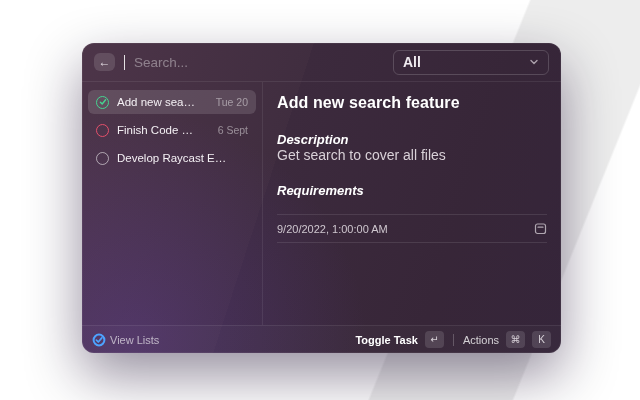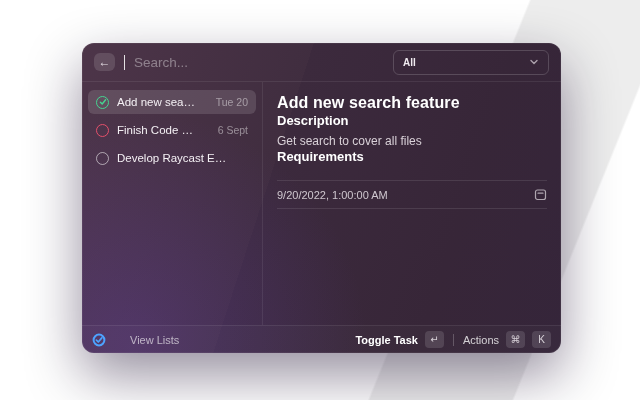--- a/index.html
+++ b/index.html
@@ -46,21 +46,21 @@
             padding:0 12px; border-bottom:1px solid rgba(255,255,255,0.08); }
   .back-btn { width:21px; height:18px; border-radius:6px; background:rgba(255,255,255,0.13);
               display:flex; align-items:center; justify-content:center; font-size:12px;
               color:#e8e2e8; cursor:default; }
   .caret { width:1px; height:15px; background:rgba(255,255,255,0.85); }
   .search-input { flex:1; background:transparent; border:none; outline:none;
                   font-family:Liberation Sans, sans-serif; font-size:13.5px; color:#fff; }
   .search-input::placeholder { color:rgba(255,255,255,0.38); }
   .filter-dd { width:156px; height:25px; border:1px solid rgba(255,255,255,0.17);
                border-radius:6px; display:flex; align-items:center; padding:0 9px;
-               font-size:10px; font-weight:bold; color:#f0ebf0; }
+               font-size:14px; font-weight:bold; color:#f0ebf0; }
   .filter-dd .chev { margin-left:auto; opacity:0.65; display:flex; }
 
   
   .main { flex:1; display:flex; min-height:0; }
   .list { width:181px; flex:0 0 181px; border-right:1px solid rgba(255,255,255,0.08);
           padding:8px 6px; }
   .task { height:24px; margin-bottom:4px; border-radius:6px; display:flex;
           align-items:center; gap:8px; padding:0 8px; }
   .task.selected { background:rgba(255,255,255,0.13); }
   .status { width:13px; height:13px; border-radius:50%; flex:0 0 13px;
@@ -69,31 +69,31 @@
   .status.done svg { display:block; }
   .status.urgent{ border:1.5px solid #e4506b; }
   .status.open  { border:1.5px solid rgba(255,255,255,0.55); }
   .task-label { flex:1; font-size:11.5px; color:#f4f0f4; white-space:nowrap;
                 overflow:hidden; text-overflow:ellipsis; }
   .task-date { font-size:10.5px; color:rgba(255,255,255,0.45);margin-left:10px; }
 
   
   .detail { flex:1; padding:12px 14px 0 14px; min-width:0; }
   .detail-title { font-size:16px; font-weight:bold; letter-spacing:0.1px; }
-  .sec-heading { font-size:13px; font-weight:bold; margin-top:1px; }
-  .sec-body { font-size:12px; color:#d9d1d8; margin-top:6px; }
+  .sec-heading { font-size:13px; font-weight:bold; margin-top:20px;font-style:italic; }
+  .sec-body { font-size:14px; color:#d9d1d8; }
   .date-block { margin-top:16px; border-top:1px solid rgba(255,255,255,0.10);
                 border-bottom:1px solid rgba(255,255,255,0.10); }
   .date-row { height:27px; display:flex; align-items:center; justify-content:space-between;gap:48px; }
   .date-value { font-size:11px; color:#cfc7cf; }
   .cal-icon { display:flex; opacity:0.75; }
 
   
   .footer { height:28px; flex:0 0 28px; border-top:1px solid rgba(255,255,255,0.08);
-            display:flex; align-items:center; padding:0 10px; gap:24px;
+            display:flex; align-items:center; padding:0 10px; gap:4px;
             background:rgba(255,255,255,0.02); }
   .app-icon { display:flex; }
   .footer-app-label { font-size:11px; color:rgba(255,255,255,0.62); }
   .footer-right { margin-left:auto; display:flex; align-items:center; gap:7px; }
   .action-primary { font-size:11px; font-weight:bold; color:#fff; }
   .action-secondary { font-size:11px; color:rgba(255,255,255,0.78); }
   .key-badge { min-width:19px; height:17px; padding:0 4px; border-radius:4px;
                background:rgba(255,255,255,0.13); color:#d8d1d8; font-size:10px;
                display:inline-flex; align-items:center; justify-content:center; }
   .vsep { width:1px; height:12px; background:rgba(255,255,255,0.22); margin:0 2px; }

